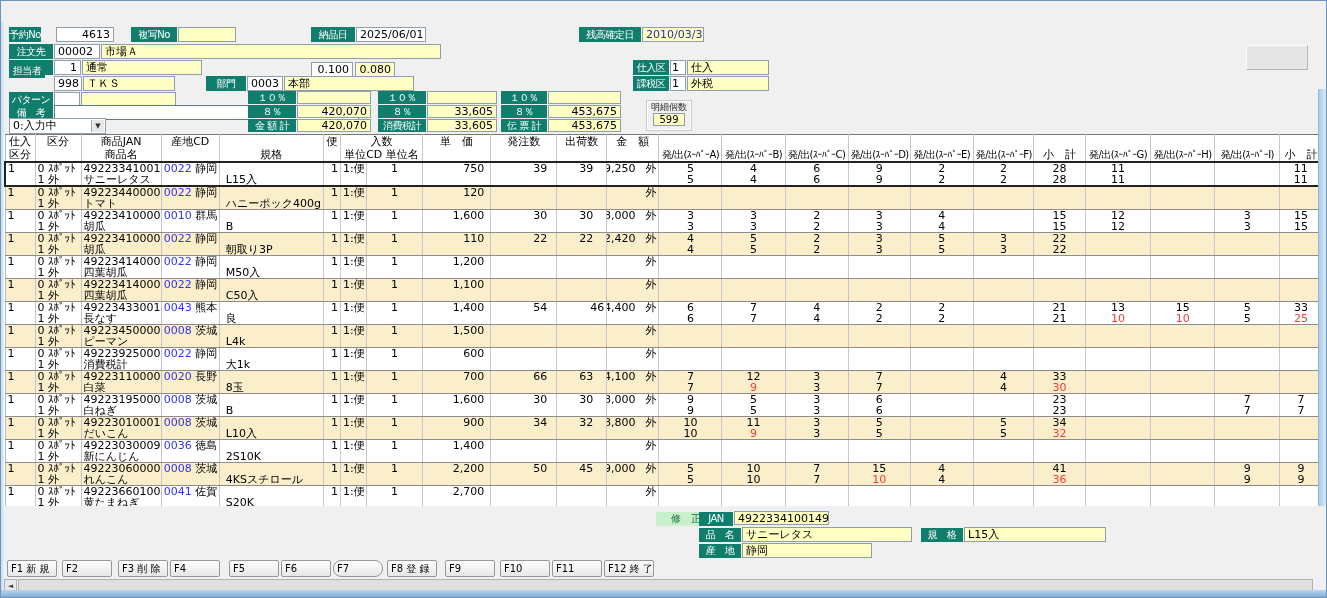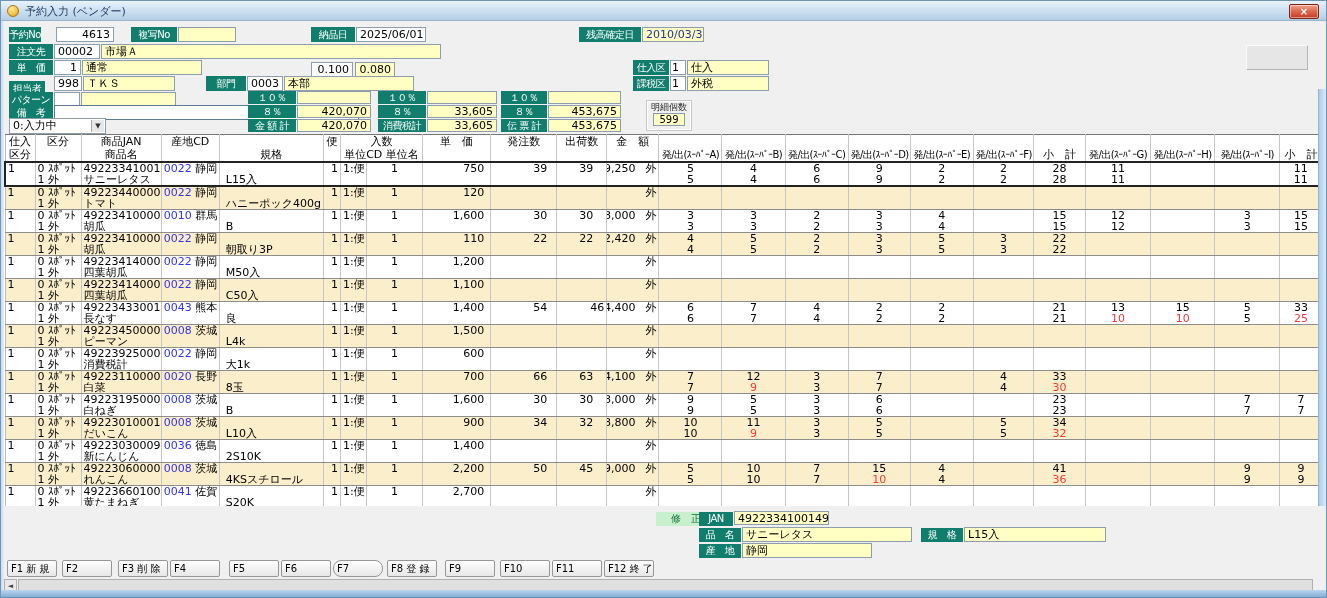--- a/index.html
+++ b/index.html
@@ -77,25 +77,20 @@
   .bottom-border { position:absolute; left:0; bottom:0; width:100%; height:7px;
     background:linear-gradient(180deg,#bad5ee,#84aed7); }
   .left-border { position:absolute; left:0; top:20px; width:3px; bottom:7px;
     background:linear-gradient(90deg,#c7dcef,#e4eff9); }
 </style>
 </head>
 <body>
 
 <div class="window">
 
-  <div class="titlebar">
-    <span class="app-icon"></span>
-    <span class="wtitle">予約入力 (ベンダー)</span>
-    <span class="close-btn">×</span>
-  </div>
 
   <div class="form-area">
 
     <div class="flabel" style="left:8px;top:6px;width:32px">予約No</div>
     <div class="finput r" style="left:55px;top:6px;width:58px">4613</div>
     <div class="flabel" style="left:130px;top:6px;width:46px">複写No</div>
     <div class="finput yellow" style="left:177px;top:6px;width:58px"></div>
     <div class="flabel" style="left:310px;top:6px;width:44px">納品日</div>
     <div class="finput" style="left:355px;top:6px;width:70px">2025/06/01</div>
     <div class="flabel" style="left:578px;top:6px;width:62px">残高確定日</div>
@@ -108,21 +103,21 @@
     <div class="finput yellow r" style="left:354px;top:41px;width:40px">0.080</div>
     <div class="grey-box" style="left:1245px;top:24px;width:62px;height:25px"></div>
 
     <div class="flabel" style="left:8px;top:39px;width:44px">単　価</div>
     <div class="finput r" style="left:53px;top:39px;width:27px">1</div>
     <div class="finput yellow" style="left:81px;top:39px;width:120px">通常</div>
     <div class="flabel" style="left:632px;top:39px;width:36px">仕入区</div>
     <div class="finput" style="left:669px;top:39px;width:16px;padding:0 1px">1</div>
     <div class="finput yellow" style="left:686px;top:39px;width:82px">仕入</div>
 
-    <div class="flabel" style="left:8px;top:60px;width:36px">担当者</div>
+    <div class="flabel" style="left:8px;top:42px;width:36px">担当者</div>
     <div class="finput" style="left:53px;top:55px;width:28px">998</div>
     <div class="finput yellow" style="left:82px;top:55px;width:92px">ＴＫＳ</div>
     <div class="flabel" style="left:205px;top:55px;width:40px">部門</div>
     <div class="finput" style="left:246px;top:55px;width:36px">0003</div>
     <div class="finput yellow" style="left:283px;top:55px;width:130px">本部</div>
     <div class="flabel" style="left:632px;top:55px;width:36px">課税区</div>
     <div class="finput" style="left:669px;top:55px;width:16px;padding:0 1px">1</div>
     <div class="finput yellow" style="left:686px;top:55px;width:82px">外税</div>
 
     <div class="flabel" style="left:8px;top:71px;width:44px">パターン</div>

